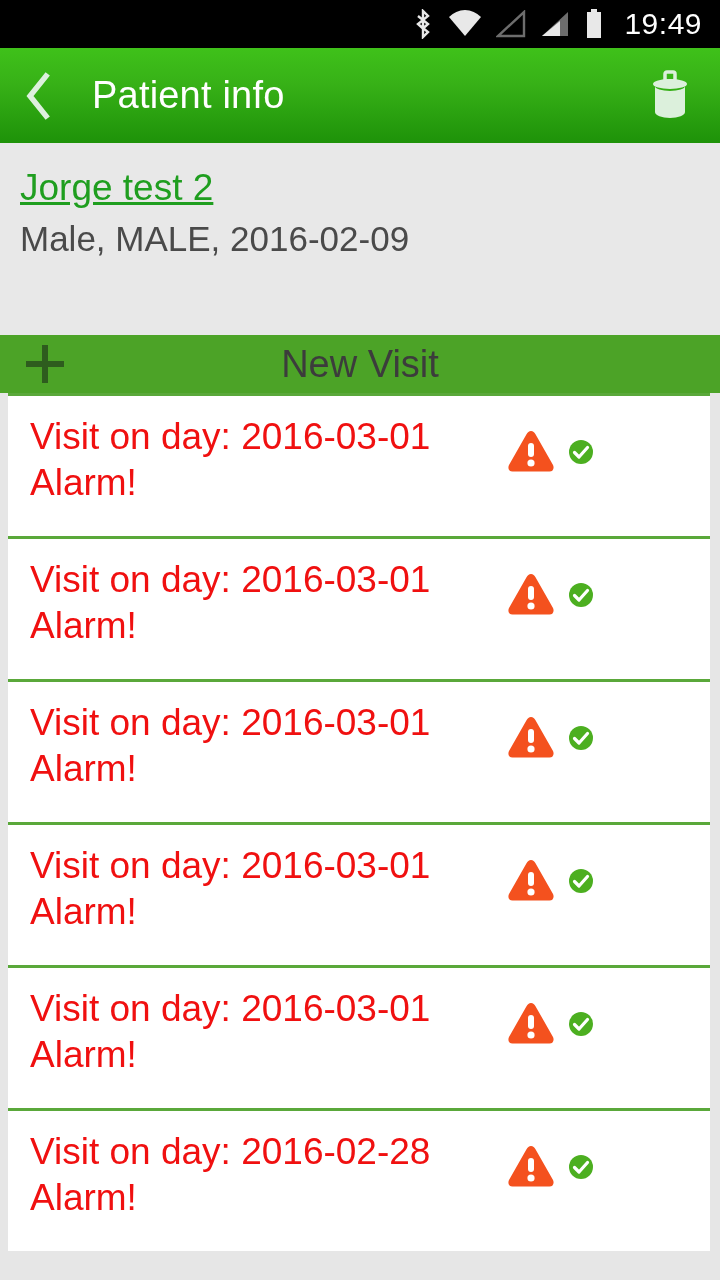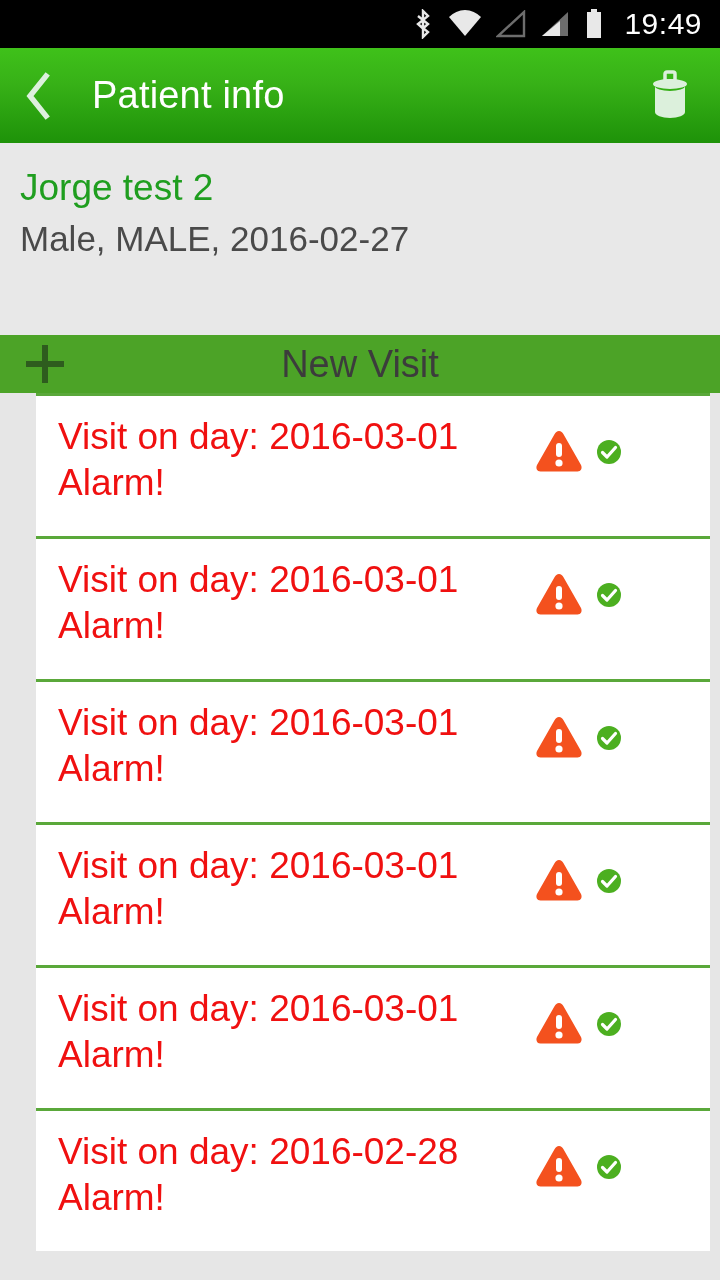--- a/index.html
+++ b/index.html
@@ -39,21 +39,21 @@
   .trash-btn{ margin-left:auto; width:56px; height:64px;
     display:flex; align-items:center; justify-content:center; }
 
   
   .patient-header{
     background:#e8e8e8;
     padding:20px 20px 22px 20px;
     height:192px;
   }
   .patient-name{
-    color:#1f9e1f; font-size:37px; line-height:50px; font-weight:400;
+    color:#1f9e1f; font-size:37px; line-height:50px; font-weight:400;text-decoration:underline;
   }
   .patient-meta{
     color:#4a4a4a; font-size:35px; line-height:52px; font-weight:400;
   }
 
   
   .new-visit-bar{
     background:#4ca327;
     height:58px;
     display:flex; align-items:center;
@@ -73,21 +73,20 @@
     padding:0 10px 0 8px;
     height:calc(1280px - 48px - 95px - 192px - 83px);
     overflow:hidden;
   }
   .visit-row{
     background:#ffffff;
     border-top:3px solid #5aa83a;
     height:143px;
     display:flex; align-items:flex-start;
     position:relative;
-    margin-left:28px;
   }
   .visit-row:first-child{ border-top:3px solid #5aa83a; }
   .visit-row-last{ border-bottom:none; }
   .visit-texts{
     padding:18px 0 0 22px;
     flex:1;
   }
   .visit-line{
     color:#f01010; font-size:37px; line-height:46px; font-weight:400;
     white-space:nowrap;
@@ -144,21 +143,21 @@
     <svg width="44" height="52" viewBox="0 0 44 52">
       <rect x="17" y="2" width="10" height="9" rx="2" fill="none" stroke="#dcf0dc" stroke-width="3.5"></rect>
       <ellipse cx="22" cy="14" rx="17" ry="5" fill="#dcf0dc"></ellipse>
       <path d="M7 16 L7 42 A15 6 0 0 0 37 42 L37 16 A15 5 0 0 1 7 16 Z" fill="#dcf0dc"></path>
     </svg>
   </span>
 </div>
 
 <div class="patient-header">
   <div class="patient-name">Jorge test 2</div>
-  <div class="patient-meta">Male, MALE, 2016-02-27</div>
+  <div class="patient-meta">Male, MALE, 2016-02-09</div>
 </div>
 
 <div class="new-visit-bar">
   <span class="plus-icon">
     <svg width="52" height="52" viewBox="0 0 52 52">
       <path d="M26 7 L26 45 M7 26 L45 26" stroke="#2e5c1e" stroke-width="6" stroke-linecap="butt"></path>
     </svg>
   </span>
   <span class="new-visit-label">New Visit</span>
 </div>

